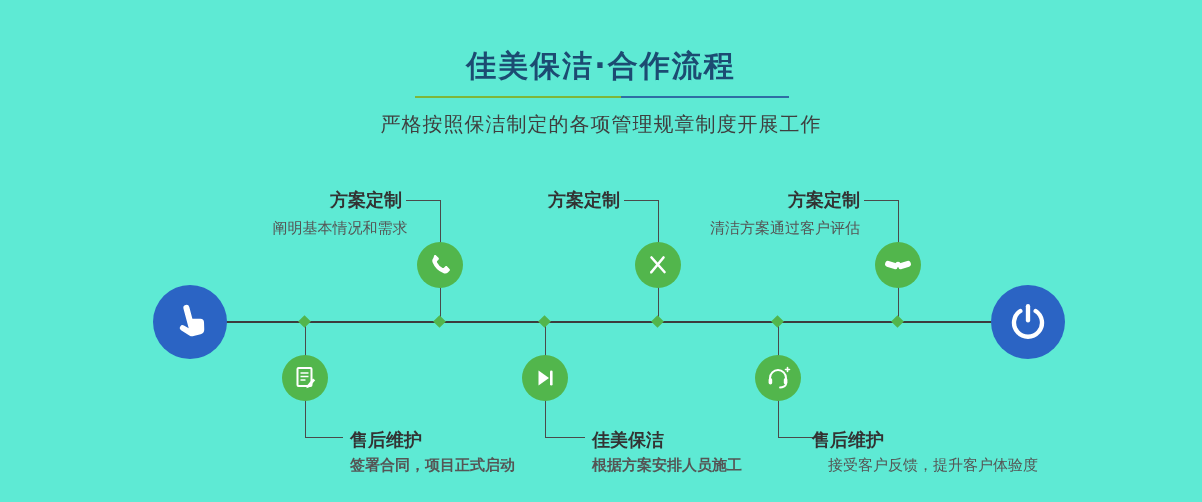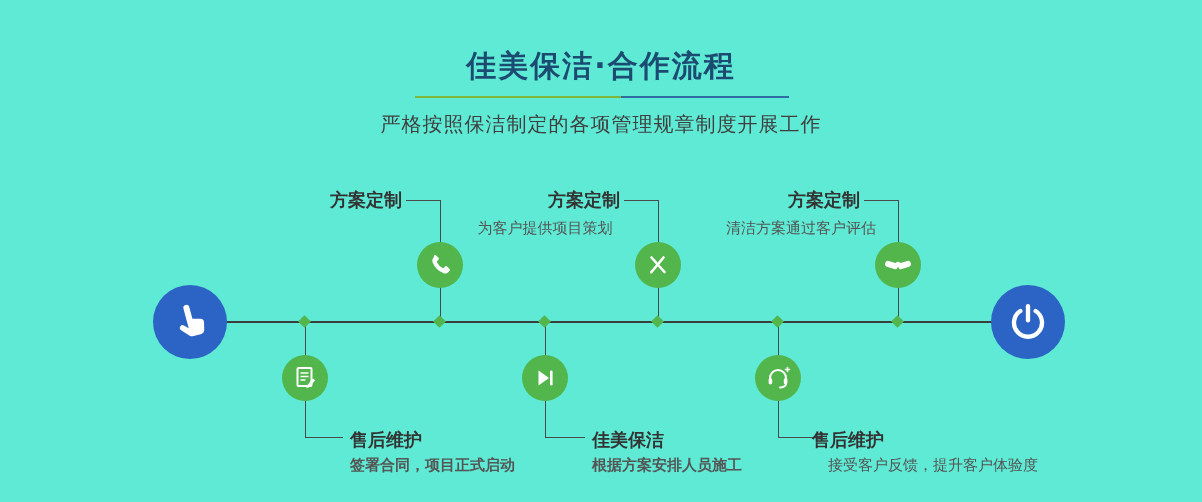--- a/index.html
+++ b/index.html
@@ -145,26 +145,26 @@
         <path d="M5 14 v-1 a8 8 0 0 1 16 0 v1" fill="none" stroke="#ffffff" stroke-width="2"></path>
         <rect x="3.6" y="13" width="3.6" height="6.5" rx="1.8" fill="#ffffff"></rect>
         <rect x="18.8" y="13" width="3.6" height="6.5" rx="1.8" fill="#ffffff"></rect>
         <path d="M21 19.5 a7 4.5 0 0 1 -6 3" fill="none" stroke="#ffffff" stroke-width="1.8" stroke-linecap="round"></path>
         <path d="M22.5 2.5 v4 M20.5 4.5 h4" stroke="#ffffff" stroke-width="1.6" stroke-linecap="round"></path>
       </svg>
     </span>
   </div>
 
   <div class="step-title right" style="left:250px;top:188px;width:152px;">方案定制</div>
+  <div class="step-desc center" style="left:240px;top:219px;width:200px;">阐明基本情况和需求</div>
 
   <div class="step-title right" style="left:468px;top:188px;width:152px;">方案定制</div>
-  <div class="step-desc center" style="left:445px;top:219px;width:200px;">为客户提供项目策划</div>
 
   <div class="step-title right" style="left:708px;top:188px;width:152px;">方案定制</div>
-  <div class="step-desc center" style="left:701px;top:219px;width:200px;">清洁方案通过客户评估</div>
+  <div class="step-desc center" style="left:685px;top:219px;width:200px;">清洁方案通过客户评估</div>
 
   <div class="step-title" style="left:350px;top:428px;">售后维护</div>
   <div class="step-desc" style="left:350px;top:456px;font-weight:bold;">签署合同，项目正式启动</div>
 
   <div class="step-title" style="left:592px;top:428px;">佳美保洁</div>
   <div class="step-desc" style="left:592px;top:456px;font-weight:bold;">根据方案安排人员施工</div>
 
   <div class="step-title" style="left:812px;top:428px;">售后维护</div>
   <div class="step-desc" style="left:828px;top:456px;">接受客户反馈，提升客户体验度</div>
 

